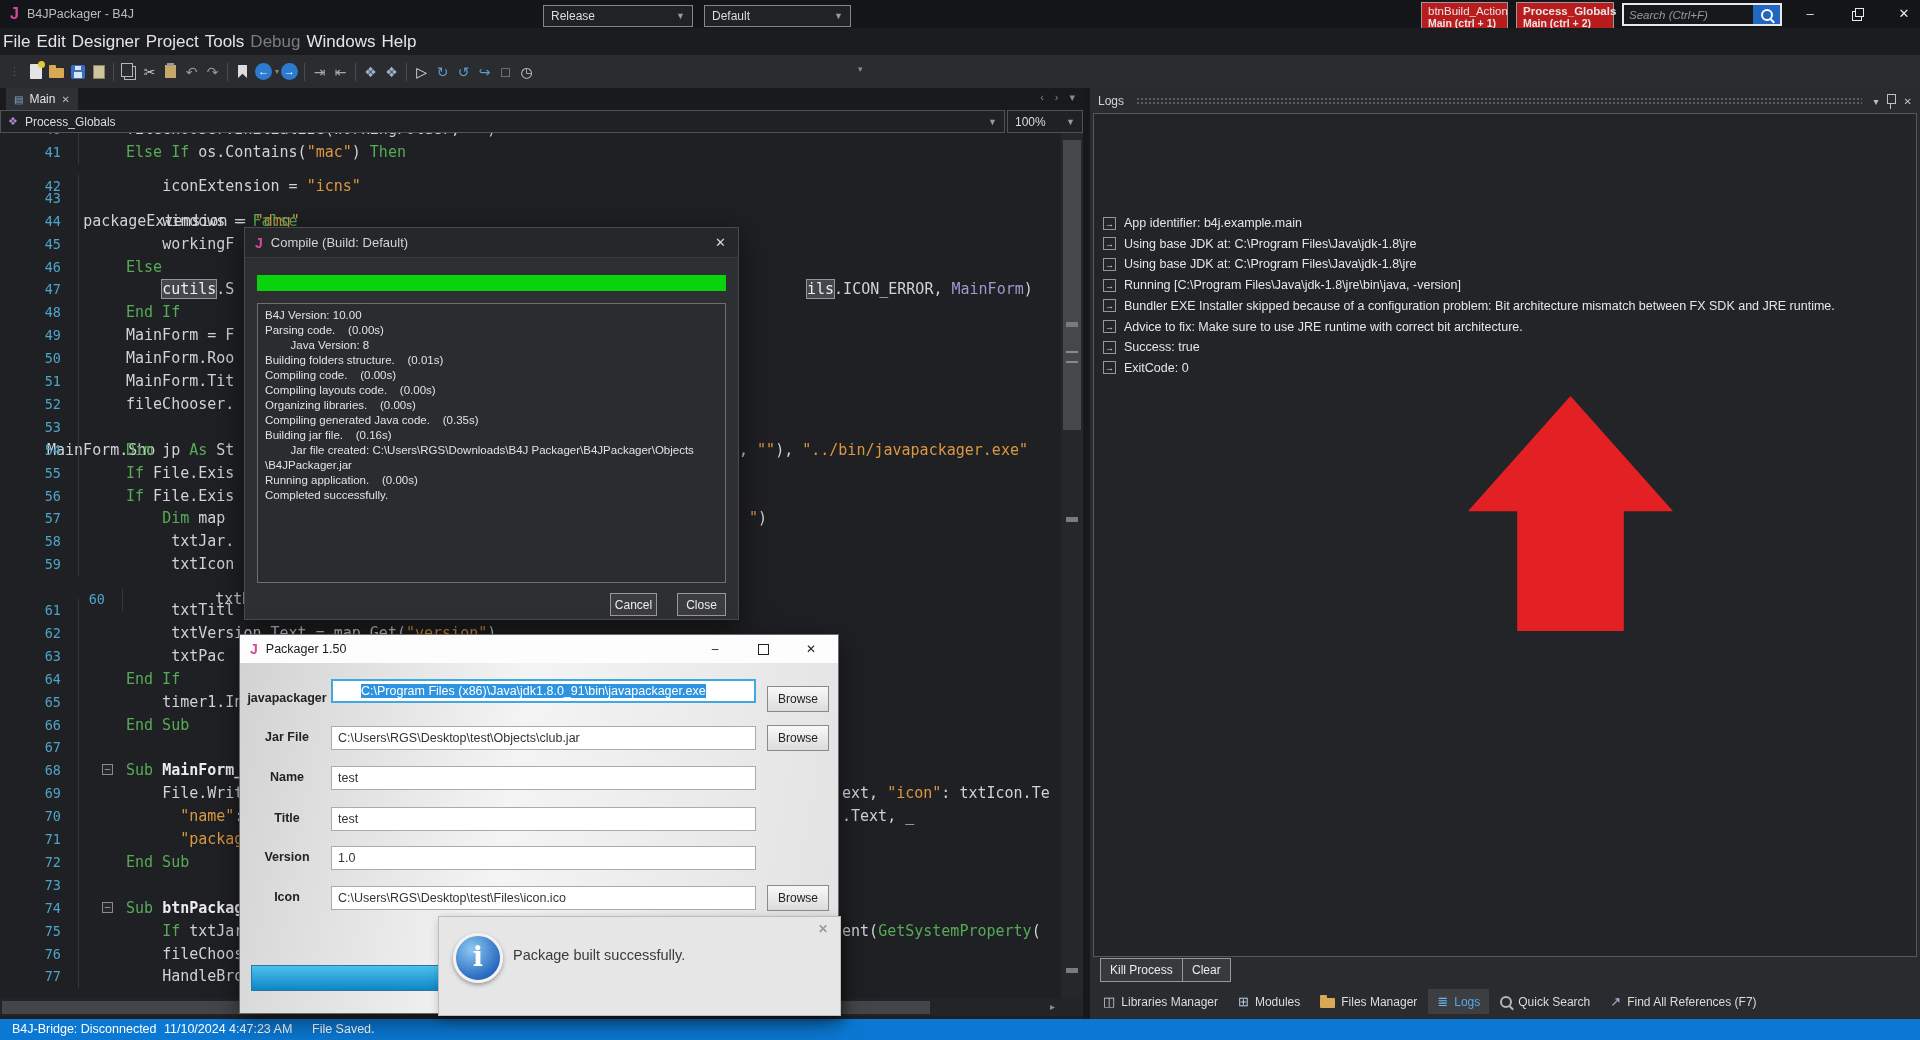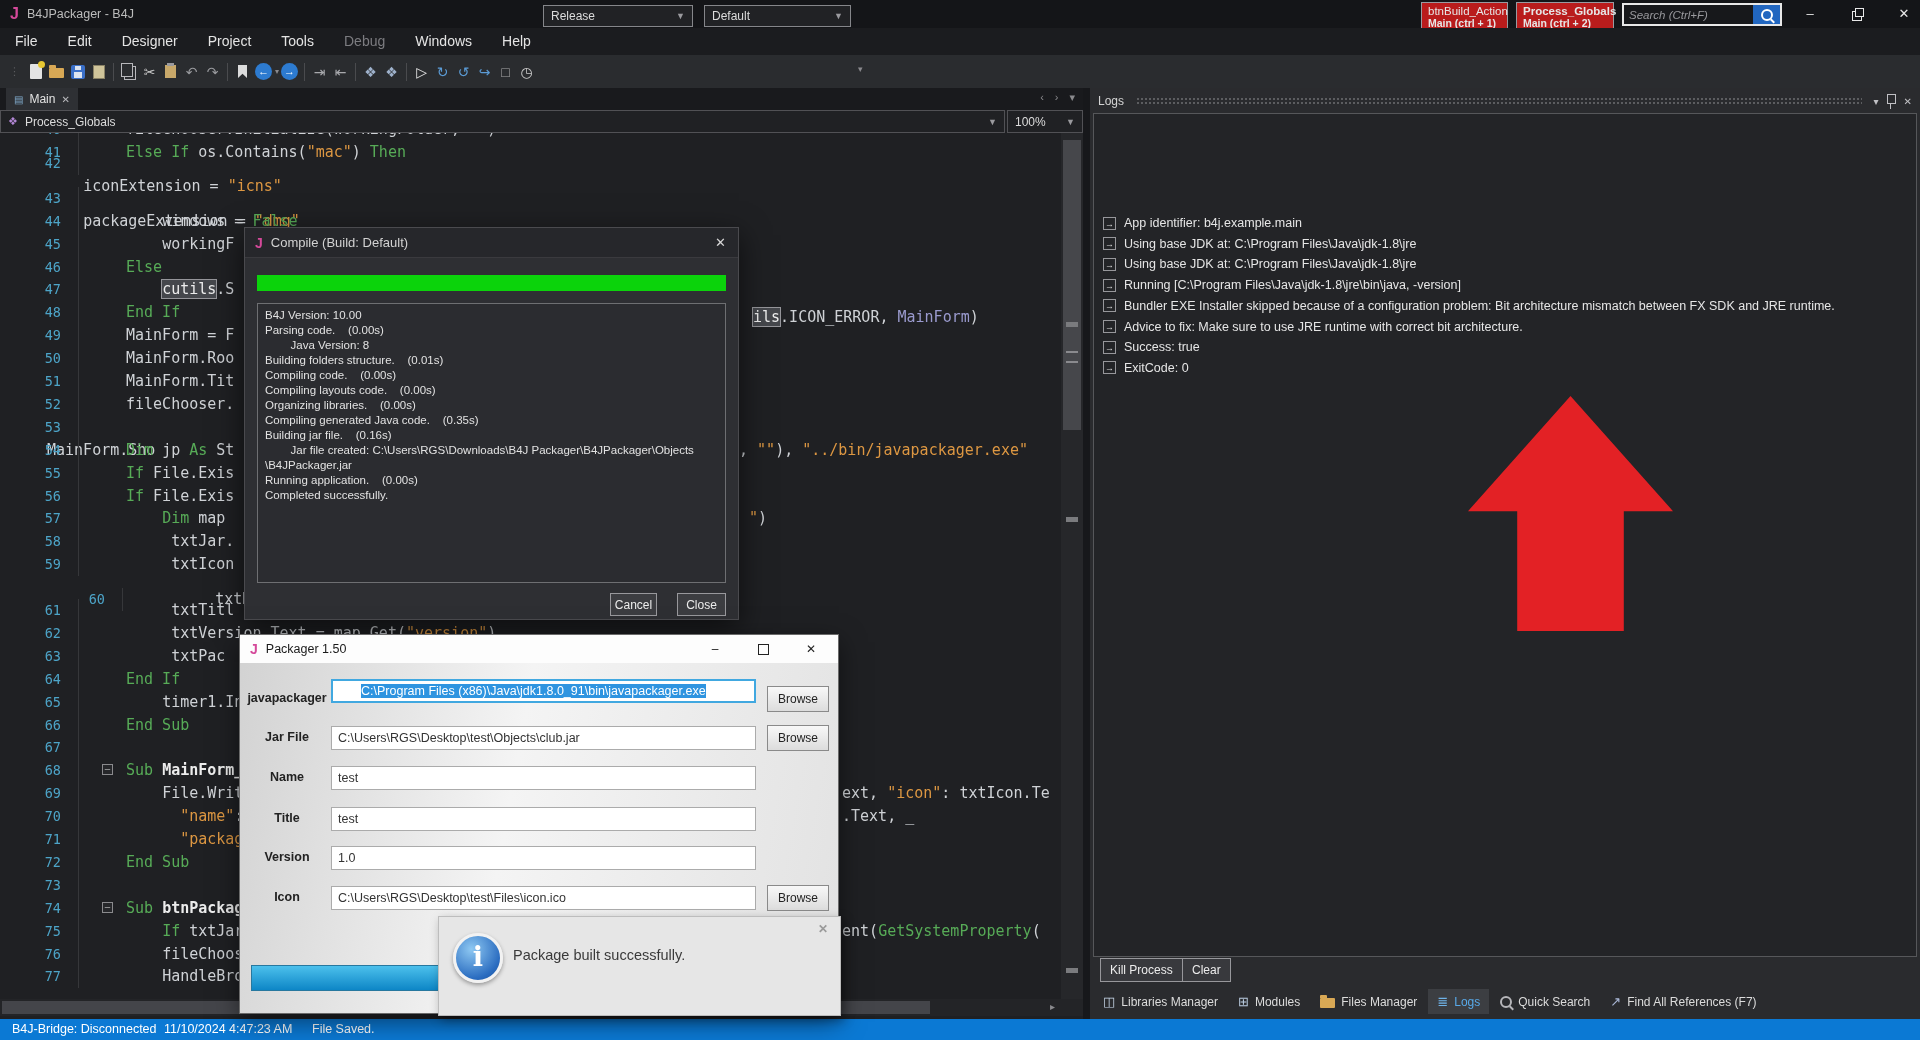--- a/index.html
+++ b/index.html
@@ -21,21 +21,21 @@
   .searchbox input::placeholder{color:#9a9a9e;font-style:italic}
   .searchbtn{width:27px;background:#2166c0;display:flex;align-items:center;justify-content:center}
   .ic-mag{width:8px;height:8px;border:2px solid #fff;border-radius:50%;position:relative;display:inline-block}
   .ic-mag::after{content:"";position:absolute;width:5px;height:2px;background:#fff;transform:rotate(45deg);right:-4px;bottom:-3px}
   .ic-mag.gray{border-color:#b6b6ba}.ic-mag.gray::after{background:#b6b6ba}
   .winctl{position:absolute;top:6px;color:#e8e8e8;font-size:13px;width:28px;text-align:center}
   .ic-restore{width:8px;height:8px;border:1px solid #e8e8e8;position:relative;display:inline-block}
   .ic-restore::after{content:"";position:absolute;left:2px;top:-4px;width:7px;height:7px;border:1px solid #e8e8e8;background:#141518}
   
   .menubar{left:0;top:28px;width:1920px;height:27px;background:#1b1c1f;display:flex;align-items:center}
-  .mitem{padding:0 15px;font-size:14px;color:#e4e4e4;height:27px;line-height:27px}
+  .mitem{padding:0 3px;font-size:17px;color:#e4e4e4;height:27px;line-height:27px}
   .mitem.dis{color:#7c7c80}
   
   .toolbar{left:0;top:55px;width:1920px;height:33px;background:#2a2c2f;display:flex;align-items:center;padding-left:4px;box-sizing:border-box}
   .tbi{min-width:21px;height:26px;display:flex;align-items:center;justify-content:center;font-size:14px}
   .tsep{width:1px;height:18px;background:#4a4b4e;margin:0 4px}
   .tcaret{color:#8a8a8e;font-size:8px;margin-left:1px}
   .combo{position:absolute;top:5px;background:#212225;border:1px solid #85868a;height:22px;font-size:12px;
          color:#dcdcdc;display:flex;align-items:center;padding:0 7px;justify-content:space-between;box-sizing:border-box}
   .combo .car{color:#9a9a9e;font-size:9px}
   .ic-page{width:12px;height:15px;background:#e4e4e4;border-radius:1px;position:relative}
@@ -270,21 +270,21 @@
     </div>
     <div class="codearea" id="codearea">
         <div class="cl" style="top: -14.9px;">
           <div class="gut">40</div>
           <div class="codetext"><span class="c-p">fileChooser.Initialize(workingFolder, </span><span class="c-s">""</span><span class="c-p">)</span></div>
         </div>
         <div class="cl" style="top: 8px;">
           <div class="gut">41</div>
           <div class="codetext"><span class="c-k">Else If </span><span class="c-p">os.Contains(</span><span class="c-s">"mac"</span><span class="c-p">) </span><span class="c-k">Then</span></div>
         </div>
-        <div class="cl" style="top: 19px; flex-direction: column;">
+        <div class="cl" style="top: 42px;">
           <div class="gut">42</div>
           <div class="codetext"><span>    </span><span class="c-p">iconExtension = </span><span class="c-s">"icns"</span></div>
         </div>
         <div class="cl" style="top: 53.8px; flex-direction: column;">
           <div class="gut">43</div>
           <div class="codetext"><span>    </span><span class="c-p">packageExtension = </span><span class="c-s">"dmg"</span></div>
         </div>
         <div class="cl" style="top: 76.7px;">
           <div class="gut">44</div>
           <div class="codetext"><span>    </span><span class="c-p">windows = </span><span class="c-k">False</span></div>
@@ -292,21 +292,21 @@
         <div class="cl" style="top: 99.6px;">
           <div class="gut">45</div>
           <div class="codetext"><span>    </span><span class="c-p">workingF</span></div>
         </div>
         <div class="cl" style="top: 122.5px;">
           <div class="gut">46</div>
           <div class="codetext"><span class="c-k">Else</span></div>
         </div>
         <div class="cl" style="top: 145.4px;">
           <div class="gut">47</div>
-          <div class="codetext"><span>    </span><span class="c-h">cutils</span><span class="c-p">.S</span><span class="frag" style="left: 674px; margin-top: 28px;"><span class="c-h">ils</span><span class="c-p">.ICON_ERROR, </span><span class="c-t">MainForm</span><span class="c-p">)</span></span></div>
+          <div class="codetext"><span>    </span><span class="c-h">cutils</span><span class="c-p">.S</span><span class="frag" style="left: 728px;"><span class="c-h">ils</span><span class="c-p">.ICON_ERROR, </span><span class="c-t">MainForm</span><span class="c-p">)</span></span></div>
         </div>
         <div class="cl" style="top: 168.3px;">
           <div class="gut">48</div>
           <div class="codetext"><span class="c-k">End If</span></div>
         </div>
         <div class="cl" style="top: 191.2px;">
           <div class="gut">49</div>
           <div class="codetext"><span class="c-p">MainForm = F</span></div>
         </div>
         <div class="cl" style="top: 214.1px;">

